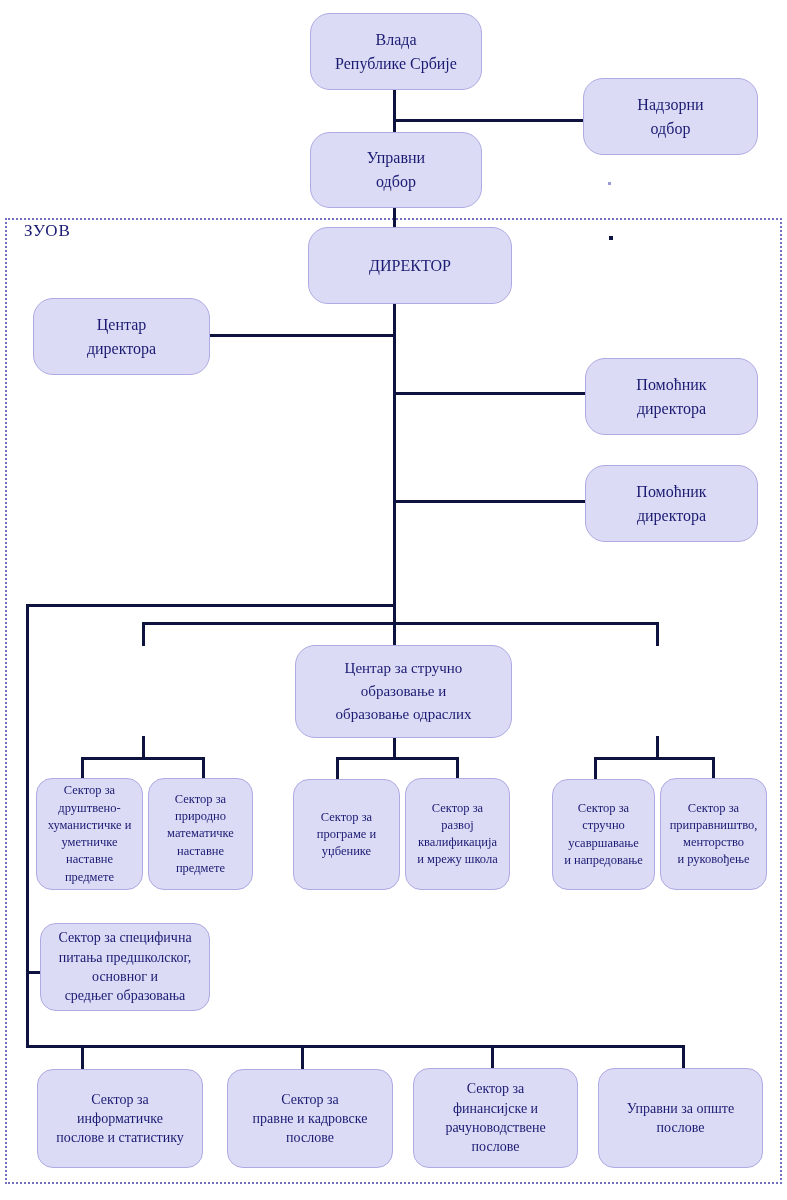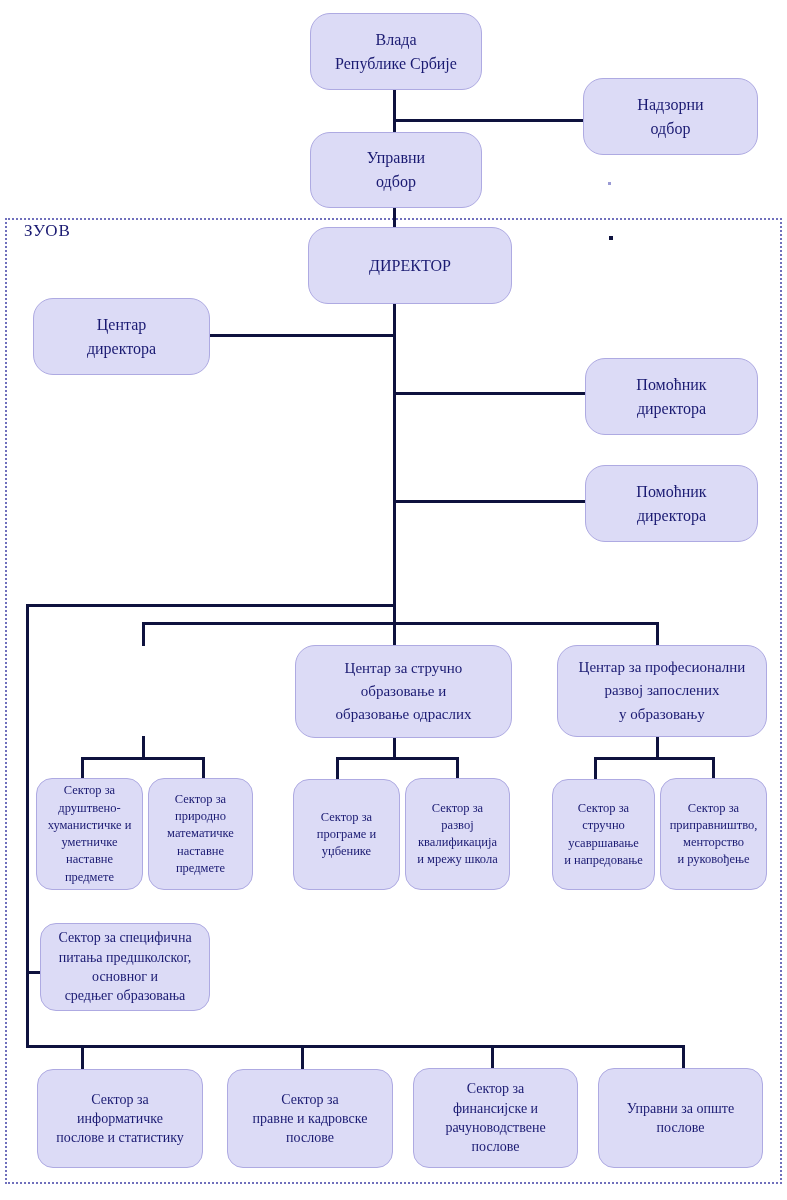--- a/index.html
+++ b/index.html
@@ -99,23 +99,20 @@
   <div class="node fs16" style="left:33px;top:298px;width:177px;height:77px">Центар
 директора</div>
   <div class="node fs16" style="left:585px;top:358px;width:173px;height:77px">Помоћник
 директора</div>
   <div class="node fs16" style="left:585px;top:465px;width:173px;height:77px">Помоћник
 директора</div>
 
   <div class="node fs15" style="left:295px;top:645px;width:217px;height:93px">Центар за стручно
 образовање и
 образовање одраслих</div>
-  <div class="node fs15" style="left:557px;top:645px;width:210px;height:92px">Центар за професионални
-развој запослених
-у образовању</div>
 
   <div class="node small fs125" style="left:36px;top:778px;width:107px;height:112px">Сектор за
 друштвено-
 хуманистичке и
 уметничке
 наставне
 предмете</div>
   <div class="node small fs125" style="left:148px;top:778px;width:105px;height:112px">Сектор за
 природно
 математичке

